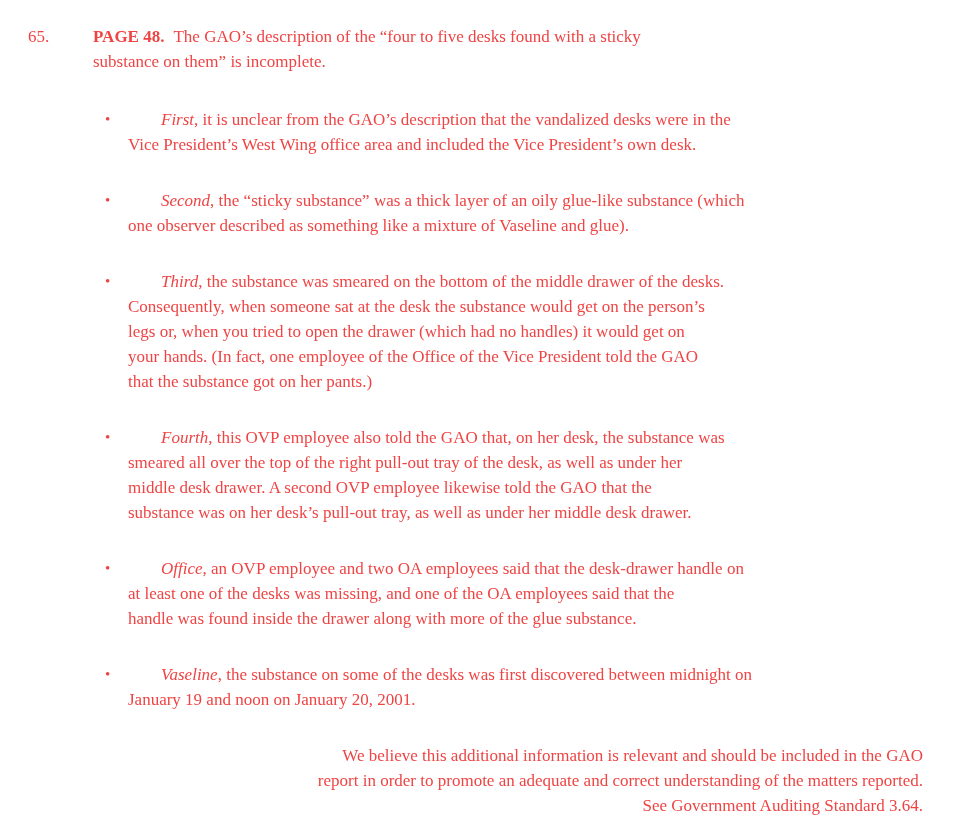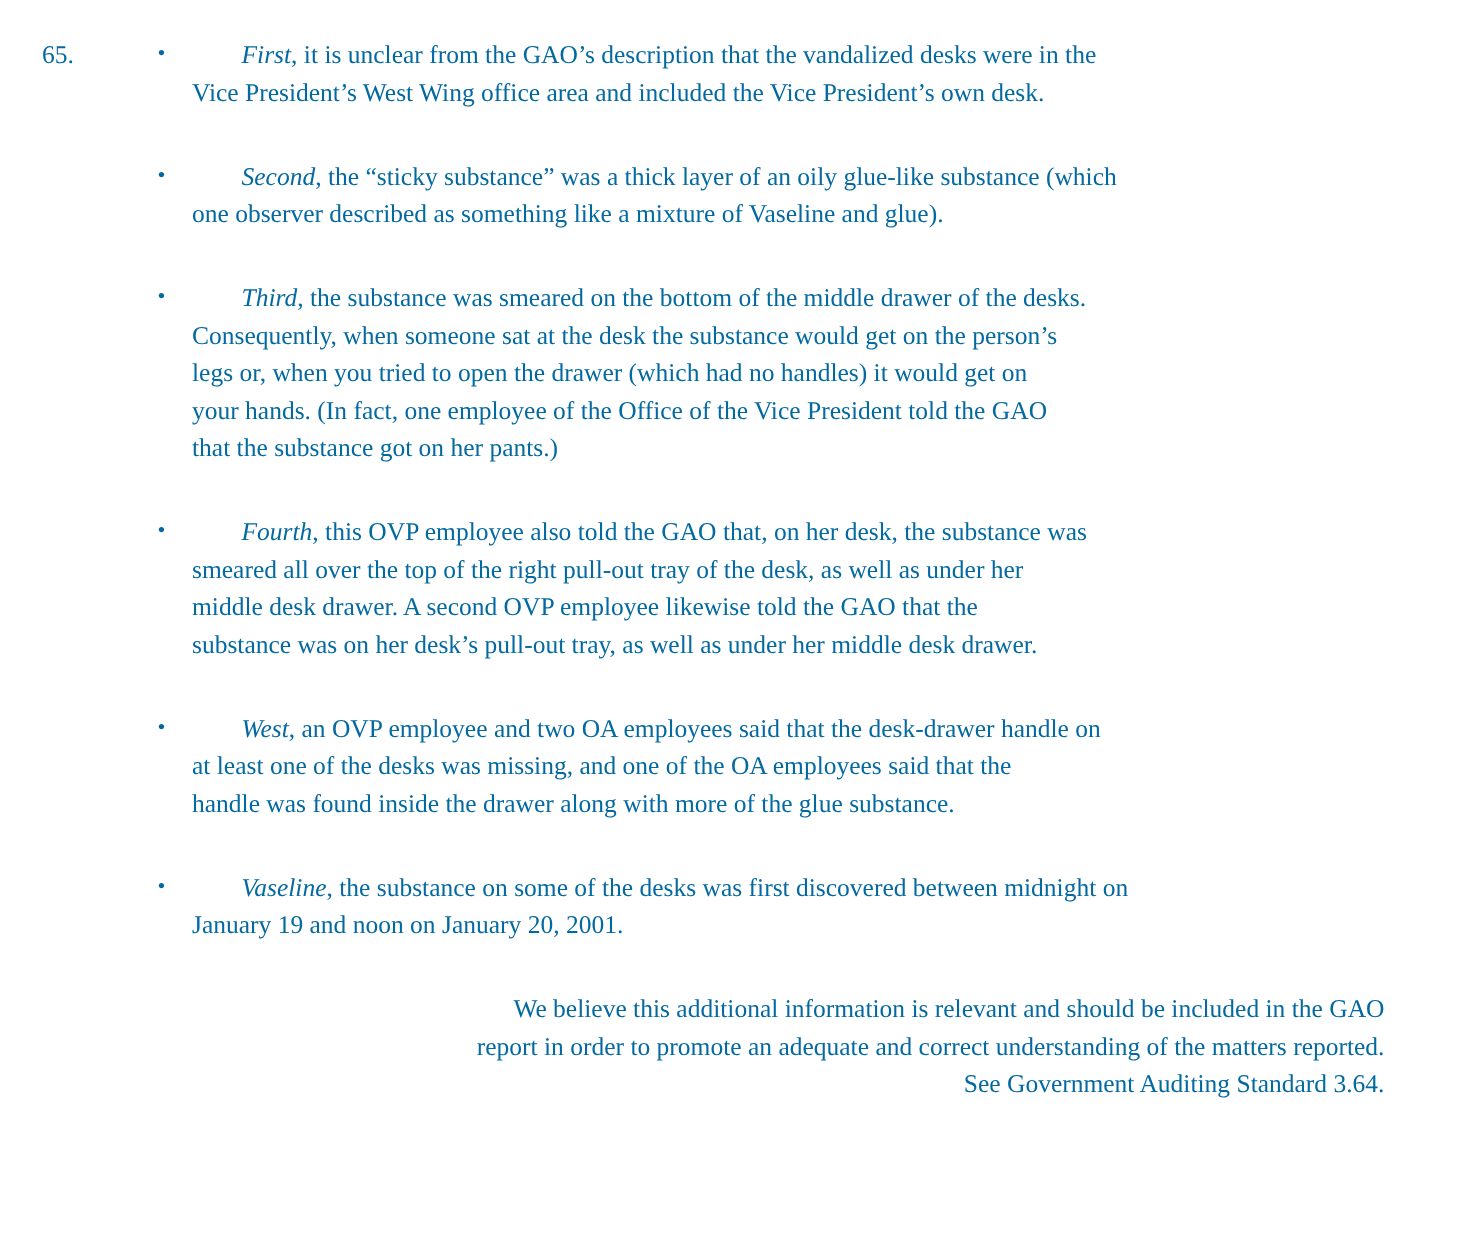--- a/index.html
+++ b/index.html
@@ -6,21 +6,21 @@
     margin: 0;
     padding: 0;
     background: #ffffff;
   }
   .page {
     position: relative;
     width: 980px;
     min-height: 836px;
     box-sizing: border-box;
     background: #ffffff;
-    color: #0369a1;
+    color: #ef4444;
     font-family: "Liberation Serif", "DejaVu Serif", serif;
     font-size: 17px;
     line-height: 25px;
     padding: 24px 0 0 0;
   }
   .numbered-item {
     position: relative;
     padding-left: 93px;
     width: 830px;
   }
@@ -55,40 +55,42 @@
   .see { }
 </style>
 </head>
 <body>
 
 <div class="page">
   <div class="numbered-item">
 
     <span class="item-number">65.</span>
 
+    <p class="lead-para"><span class="page-ref">PAGE 48.</span><span class="prewrap">The GAO’s description of the “four to five desks found with a sticky
+substance on them” is incomplete.</span></p>
 
     <ul class="bullets">
       <li class="bullet-item"><span class="bullet-icon">•</span><span class="lead-word">First</span><span class="prewrap">, it is unclear from the GAO’s description that the vandalized desks were in the
 Vice President’s West Wing office area and included the Vice President’s own desk.</span></li>
 
       <li class="bullet-item"><span class="bullet-icon">•</span><span class="lead-word">Second</span><span class="prewrap">, the “sticky substance” was a thick layer of an oily glue-like substance (which
 one observer described as something like a mixture of Vaseline and glue).</span></li>
 
       <li class="bullet-item"><span class="bullet-icon">•</span><span class="lead-word">Third</span><span class="prewrap">, the substance was smeared on the bottom of the middle drawer of the desks.
 Consequently, when someone sat at the desk the substance would get on the person’s
 legs or, when you tried to open the drawer (which had no handles) it would get on
 your hands.  (In fact, one employee of the Office of the Vice President told the GAO
 that the substance got on her pants.)</span></li>
 
       <li class="bullet-item"><span class="bullet-icon">•</span><span class="lead-word">Fourth</span><span class="prewrap">, this OVP employee also told the GAO that, on her desk, the substance was
 smeared all over the top of the right pull-out tray of the desk, as well as under her
 middle desk drawer.  A second OVP employee likewise told the GAO that the
 substance was on her desk’s pull-out tray, as well as under her middle desk drawer.</span></li>
 
-      <li class="bullet-item"><span class="bullet-icon">•</span><span class="lead-word">West</span><span class="prewrap">, an OVP employee and two OA employees said that the desk-drawer handle on
+      <li class="bullet-item"><span class="bullet-icon">•</span><span class="lead-word">Office</span><span class="prewrap">, an OVP employee and two OA employees said that the desk-drawer handle on
 at least one of the desks was missing, and one of the OA employees said that the
 handle was found inside the drawer along with more of the glue substance.</span></li>
 
       <li class="bullet-item"><span class="bullet-icon">•</span><span class="lead-word">Vaseline</span><span class="prewrap">, the substance on some of the desks was first discovered between midnight on
 January 19 and noon on January 20, 2001.</span></li>
     </ul>
 
     <p class="closing"><span class="prewrap">We believe this additional information is relevant and should be included in the GAO
 report in order to promote an adequate and correct understanding of the matters reported.</span><br>
       <span class="see">See</span>

